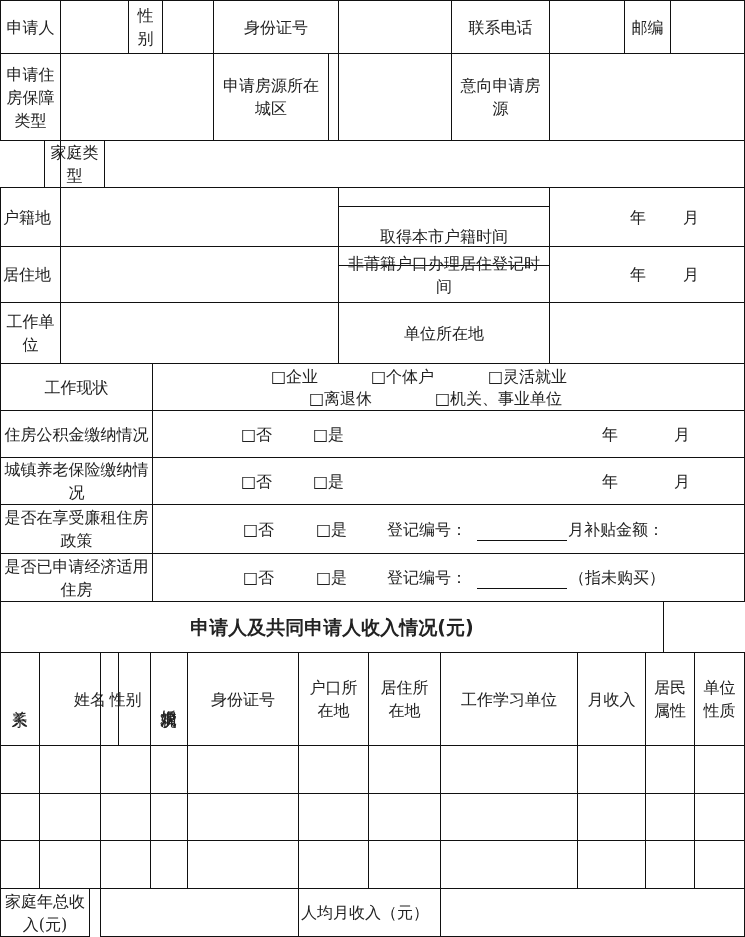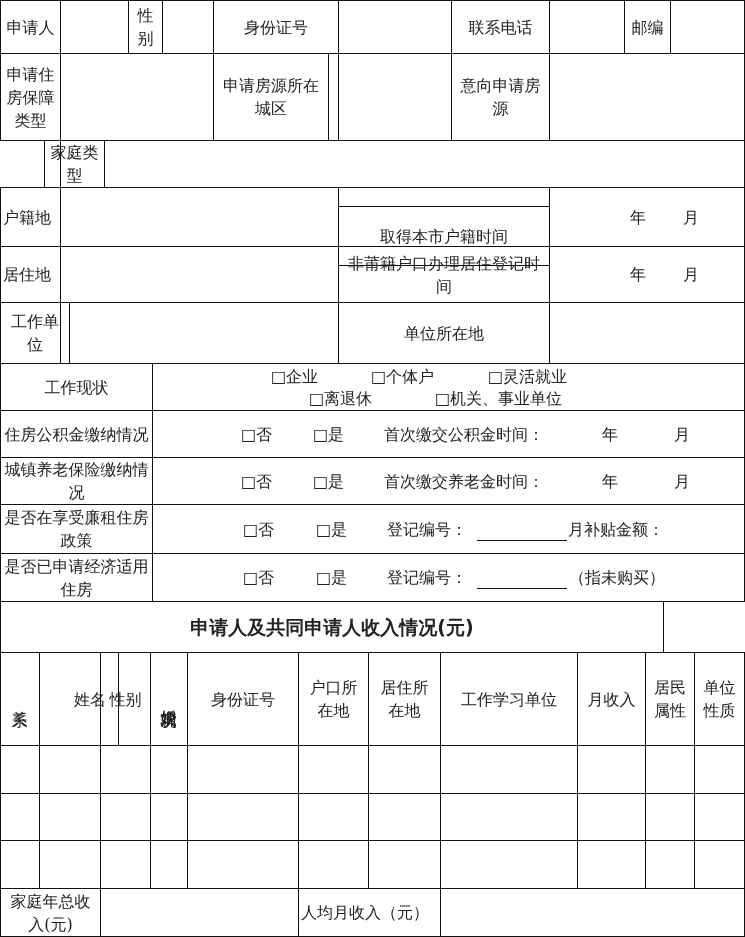--- a/index.html
+++ b/index.html
@@ -73,21 +73,21 @@
   </div>
 <div class="c" style="left:60px;top:246px;width:279px;height:57px;"></div>
 <div class="c" style="left:338px;top:246px;width:212px;height:57px;padding:0 4px;">
     <span>非莆籍户口办理居住登记时间</span>
   </div>
 <div class="c" style="left:549px;top:246px;width:196px;height:57px;">
   <span style="position:absolute;left:80px;">年</span>
   <span style="position:absolute;left:133px;">月</span>
 </div>
 
-<div class="c" style="left:0;top:302px;width:70px;height:62px;padding:0 3px;">
+<div class="c" style="left:0;top:302px;width:61px;height:62px;padding:0 3px;">
     <span>工作单位</span>
   </div>
 <div class="c" style="left:60px;top:302px;width:279px;height:62px;"></div>
 <div class="c" style="left:338px;top:302px;width:212px;height:62px;">
     <span>单位所在地</span>
   </div>
 <div class="c" style="left:549px;top:302px;width:196px;height:62px;"></div>
 
 <div class="c" style="left:0;top:363px;width:153px;height:48px;">
     <span>工作现状</span>
@@ -99,32 +99,30 @@
   <span class="t" style="left:156px;top:23px;">□离退休</span>
   <span class="t" style="left:282px;top:23px;">□机关、事业单位</span>
 </div>
 
 <div class="c" style="left:0;top:410px;width:153px;height:48px;">
     <span>住房公积金缴纳情况</span>
   </div>
 <div class="c" style="left:152px;top:410px;width:593px;height:48px;">
   <span class="t" style="left:88px;top:12px;">□否</span>
   <span class="t" style="left:160px;top:12px;">□是</span>
-  <span class="t" style="left:231px;top:12px;">首次缴交公积金时间：</span>
   <span class="t" style="left:449px;top:12px;">年</span>
   <span class="t" style="left:521px;top:12px;">月</span>
 </div>
 
 <div class="c" style="left:0;top:457px;width:153px;height:48px;">
     <span>城镇养老保险缴纳情况</span>
   </div>
 <div class="c" style="left:152px;top:457px;width:593px;height:48px;">
   <span class="t" style="left:88px;top:12px;">□否</span>
   <span class="t" style="left:160px;top:12px;">□是</span>
-  <span class="t" style="left:231px;top:12px;">首次缴交养老金时间：</span>
   <span class="t" style="left:449px;top:12px;">年</span>
   <span class="t" style="left:521px;top:12px;">月</span>
 </div>
 
 <div class="c" style="left:0;top:504px;width:153px;height:50px;">
     <span>是否在享受廉租住房政策</span>
   </div>
 <div class="c" style="left:152px;top:504px;width:593px;height:50px;">
   <span class="t" style="left:90px;top:13px;">□否</span>
   <span class="t" style="left:163px;top:13px;">□是</span>
@@ -215,20 +213,20 @@
   <div class="c" style="left:150px;top:840px;width:38px;height:49px;"></div>
   <div class="c" style="left:187px;top:840px;width:112px;height:49px;"></div>
   <div class="c" style="left:298px;top:840px;width:71px;height:49px;"></div>
   <div class="c" style="left:368px;top:840px;width:73px;height:49px;"></div>
   <div class="c" style="left:440px;top:840px;width:138px;height:49px;"></div>
   <div class="c" style="left:577px;top:840px;width:69px;height:49px;"></div>
   <div class="c" style="left:645px;top:840px;width:50px;height:49px;"></div>
   <div class="c" style="left:694px;top:840px;width:51px;height:49px;"></div>
 </div>
 
-<div class="c" style="left:0;top:888px;width:101px;height:49px;padding:0 3px;">
+<div class="c" style="left:0;top:888px;width:90px;height:49px;padding:0 3px;">
     <span>家庭年总收入(元)</span>
   </div>
 <div class="c" style="left:100px;top:888px;width:199px;height:49px;"></div>
 <div class="c l" style="left:298px;top:888px;width:143px;height:49px;">
     <span>人均月收入（元）</span>
   </div>
 <div class="c" style="left:440px;top:888px;width:305px;height:49px;"></div>
 
 </body></html>

